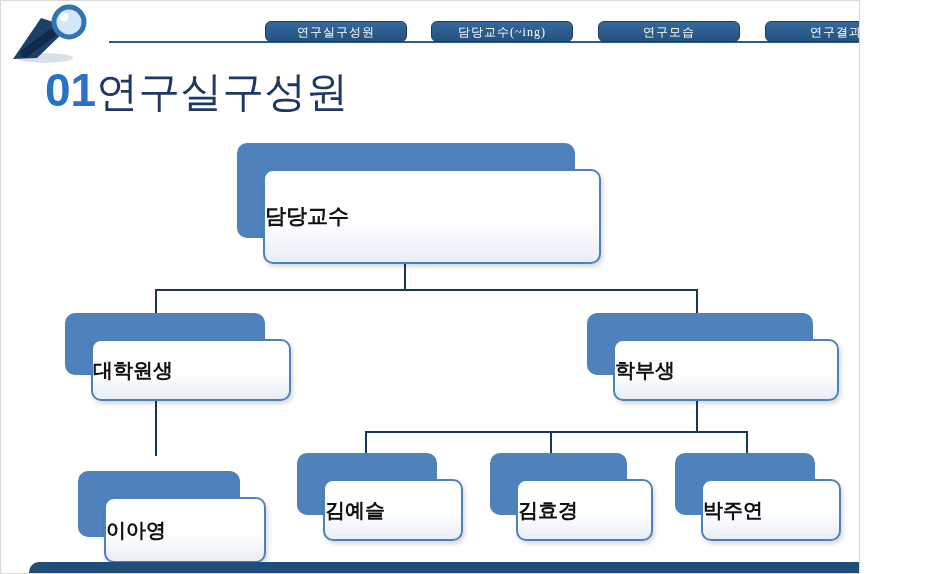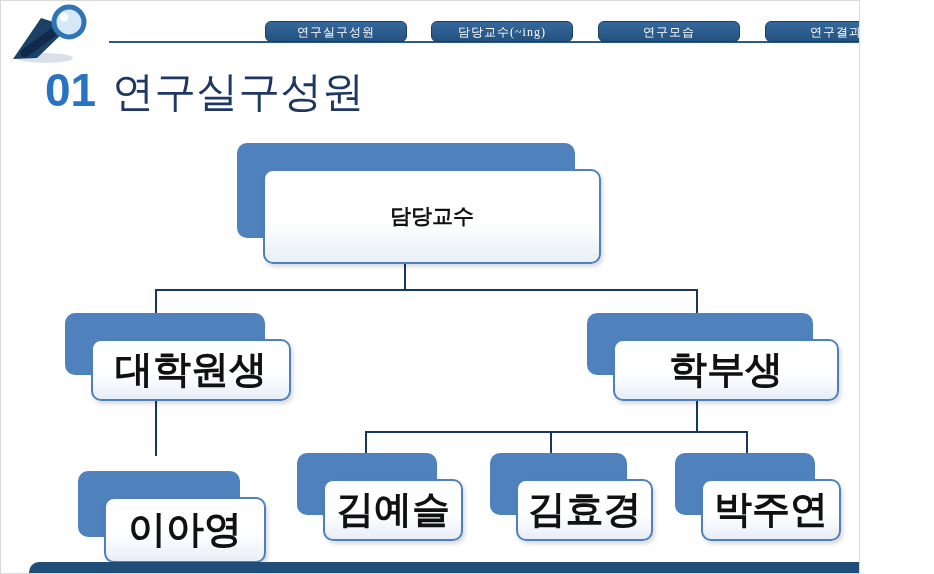--- a/index.html
+++ b/index.html
@@ -31,21 +31,21 @@
     cursor:pointer;
   }
   
   .logo{
     position:absolute;left:4px;top:0px;width:104px;height:64px;
     background:#ffffff;
   }
   
   .title-row{
     position:absolute;left:44px;top:62px;
-    display:flex;align-items:baseline;gap:16px;
+    display:flex;align-items:baseline;gap:0;
   }
   .title-number{
     font-size:46px;font-weight:bold;color:#2973C4;
     font-family:"Liberation Sans", sans-serif;
   }
   .title-text{
     font-size:42px;color:#1F3863;
     font-family:"Liberation Serif", serif;
   }
   
@@ -55,24 +55,24 @@
   .node-shadow{
     position:absolute;left:-26px;top:-26px;
     width:100%;height:100%;
     background:#4F81BD;border-radius:10px;
   }
   .node-box{
     position:absolute;left:0;top:0;width:100%;height:100%;
     background:linear-gradient(#ffffff 55%,#e8eef7);
     border:2px solid #4E81BC;border-radius:10px;
     box-sizing:border-box;
-    display:flex;flex-direction:row;align-items:center;justify-content:center;
+    display:flex;flex-direction:column;align-items:flex-start;justify-content:center;
     box-shadow:2px 3px 4px rgba(0,0,0,0.15);
   }
-  .node-text-lg{font-size:38px;font-weight:bold;color:#111111;line-height:1.15;}
+  .node-text-lg{font-size:20px;font-weight:bold;color:#111111;line-height:1.15;}
   .node-text-md{font-size:21px;font-weight:bold;color:#111111;line-height:1.45;}
   
   .footer-bar{
     position:absolute;left:28px;top:561px;width:906px;height:22px;
     background:#1F4E79;border-radius:10px;
   }
 </style>
 </head>
 <body>
 

